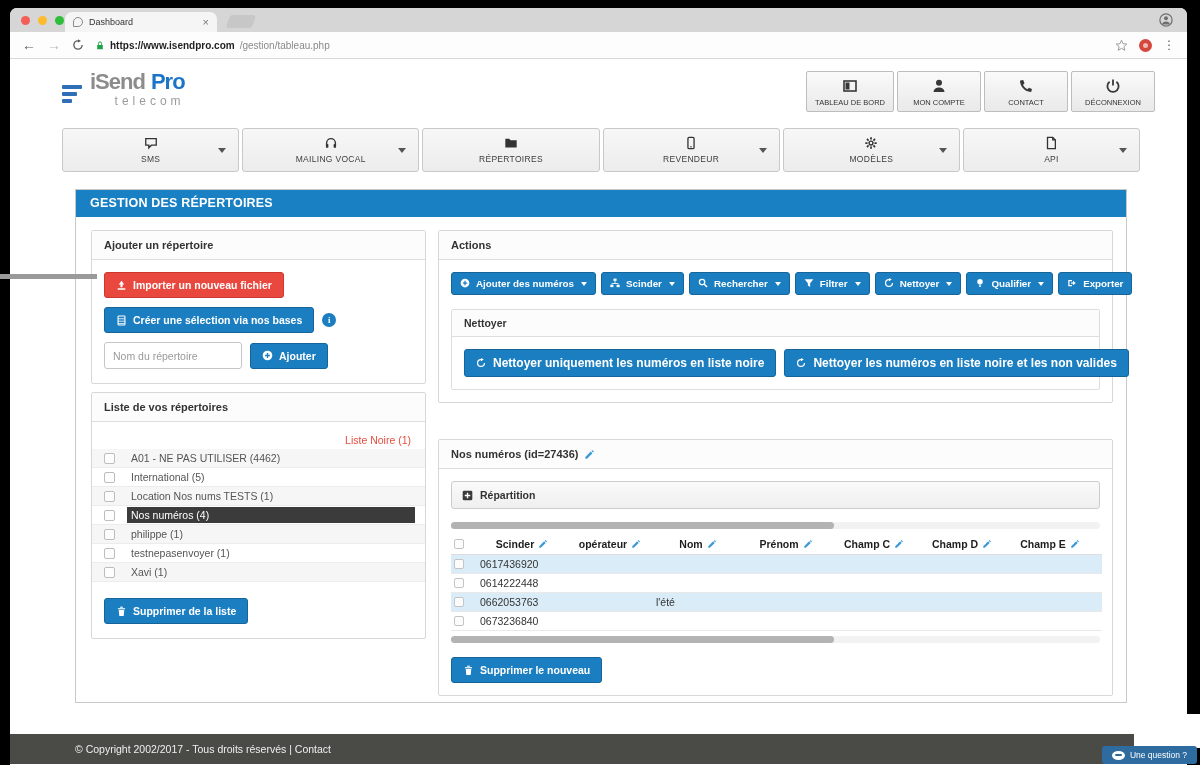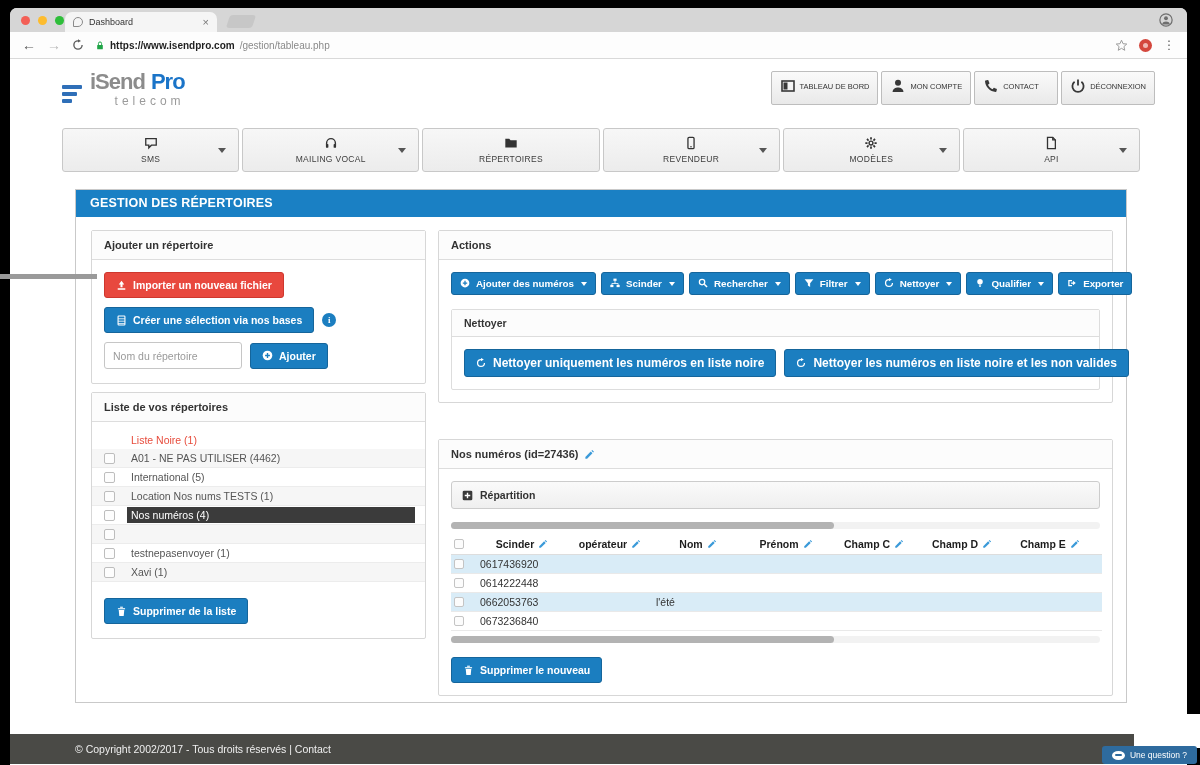--- a/index.html
+++ b/index.html
@@ -43,21 +43,21 @@
   .brand-icon { display:flex; flex-direction:column; align-items:flex-start; gap:3px; margin-top:14px; }
   .brand-icon i { display:block; height:4px; background:#2f6fb8; border-radius:1px; }
   .brand-icon i:nth-child(1){ width:20px; } .brand-icon i:nth-child(2){ width:15px; } .brand-icon i:nth-child(3){ width:10px; }
   .brand-text { line-height:1; }
   .brand-main { font-size:22px; font-weight:bold; letter-spacing:-1px; }
   .brand-gray { color:#8c8c8c; } .brand-blue { color:#1a74c8; margin-left:6px; }
   .brand-tagline { text-align:right; font-size:12px; color:#9b9b9b; letter-spacing:4px; margin-top:2px; }
 
   
   .top-menu { position:absolute; right:32px; top:12px; display:flex; gap:3px; }
-  .top-btn { min-width:84px; padding:6px 8px 10px; background:linear-gradient(#fafafa,#e9e9e9); border:1px solid #bdbdbd; border-radius:2px; display:flex; align-items:center; gap:4px; }
+  .top-btn { min-width:84px; padding:6px 8px 4px; background:linear-gradient(#fafafa,#e9e9e9); border:1px solid #bdbdbd; border-radius:2px; display:flex; flex-direction:column; align-items:center; gap:4px; }
   .top-btn .ticon { width:16px; height:16px; color:#383838; }
   .top-btn .tlabel { font-size:7.5px; color:#333; white-space:nowrap; }
 
   
   .nav-tabs { position:absolute; left:52px; top:69px; width:1078px; height:44px; display:flex; gap:3px; }
   .nav-tab { flex:1; position:relative; background:linear-gradient(#f7f7f7,#ececec); border:1px solid #c8c8c8; border-radius:3px; display:flex; flex-direction:column; align-items:center; justify-content:center; gap:4px; }
   .nav-tab .nicon { width:14px; height:14px; color:#333; }
   .nav-tab .nlabel { font-size:8.5px; color:#3d3d3d; letter-spacing:.3px; }
   .nav-caret { position:absolute; right:12px; top:19px; width:0; height:0; border-left:4px solid transparent; border-right:4px solid transparent; border-top:5px solid #555; }
 
@@ -83,21 +83,21 @@
   .info-circle { width:14px; height:14px; border-radius:50%; background:#1b7ec0; color:#fff; font-size:9px; font-weight:bold; font-family:"Liberation Serif",serif; display:flex; align-items:center; justify-content:center; }
   .name-input { width:138px; height:27px; border:1px solid #c6c6c6; border-radius:3px; padding:0 8px; font-size:10.5px; color:#333; font-family:"Liberation Sans",sans-serif; }
   .name-input::placeholder { color:#9a9a9a; }
 
   .list-panel { position:absolute; left:15px; top:175px; width:335px; }
   .list-panel .panel-bd { padding:8px 0 14px; }
   .lrow { display:flex; align-items:center; height:19px; padding:0 10px 0 12px; border-bottom:1px solid #ececec; }
   .lrow:nth-child(even) { background:#f6f6f6; }
   .lrow .cb { width:11px; height:11px; border:1px solid #bdbdbd; border-radius:2px; background:#fdfdfd; margin-right:12px; flex:none; }
   .lrow .llabel { font-size:10.5px; color:#555; flex:1; padding:2px 4px; }
-  .lrow.blacklist { border-bottom:none; }
+  .lrow.blacklist { border-bottom:none;text-align:right; }
   .lrow.blacklist .cb { visibility:hidden; }
   .lrow.blacklist .llabel { color:#e74c3c; }
   .lrow.selected .llabel { background:#3b3b3b; color:#fff; }
   .list-del { margin:16px 0 0 12px; }
 
   
   .actions-panel { position:absolute; left:362px; top:13px; width:675px; }
   .actions-row { display:flex; gap:5px; }
   .actions-row .btn { padding:5px 8px; font-size:9.8px; gap:5px; }
   .nettoyer-panel { margin-top:14px; border:1px solid #ddd; border-radius:2px; }
@@ -382,20 +382,21 @@
             <div class="lrow">
               <span class="cb"></span>
               <span class="llabel">Location Nos nums TESTS (1)</span>
             </div>
             <div class="lrow selected">
               <span class="cb"></span>
               <span class="llabel">Nos numéros (4)</span>
             </div>
             <div class="lrow">
               <span class="cb"></span>
+              <span class="llabel">philippe (1)</span>
             </div>
             <div class="lrow">
               <span class="cb"></span>
               <span class="llabel">testnepasenvoyer (1)</span>
             </div>
             <div class="lrow">
               <span class="cb"></span>
               <span class="llabel">Xavi (1)</span>
             </div>
             <span class="btn btn-blue list-del">

